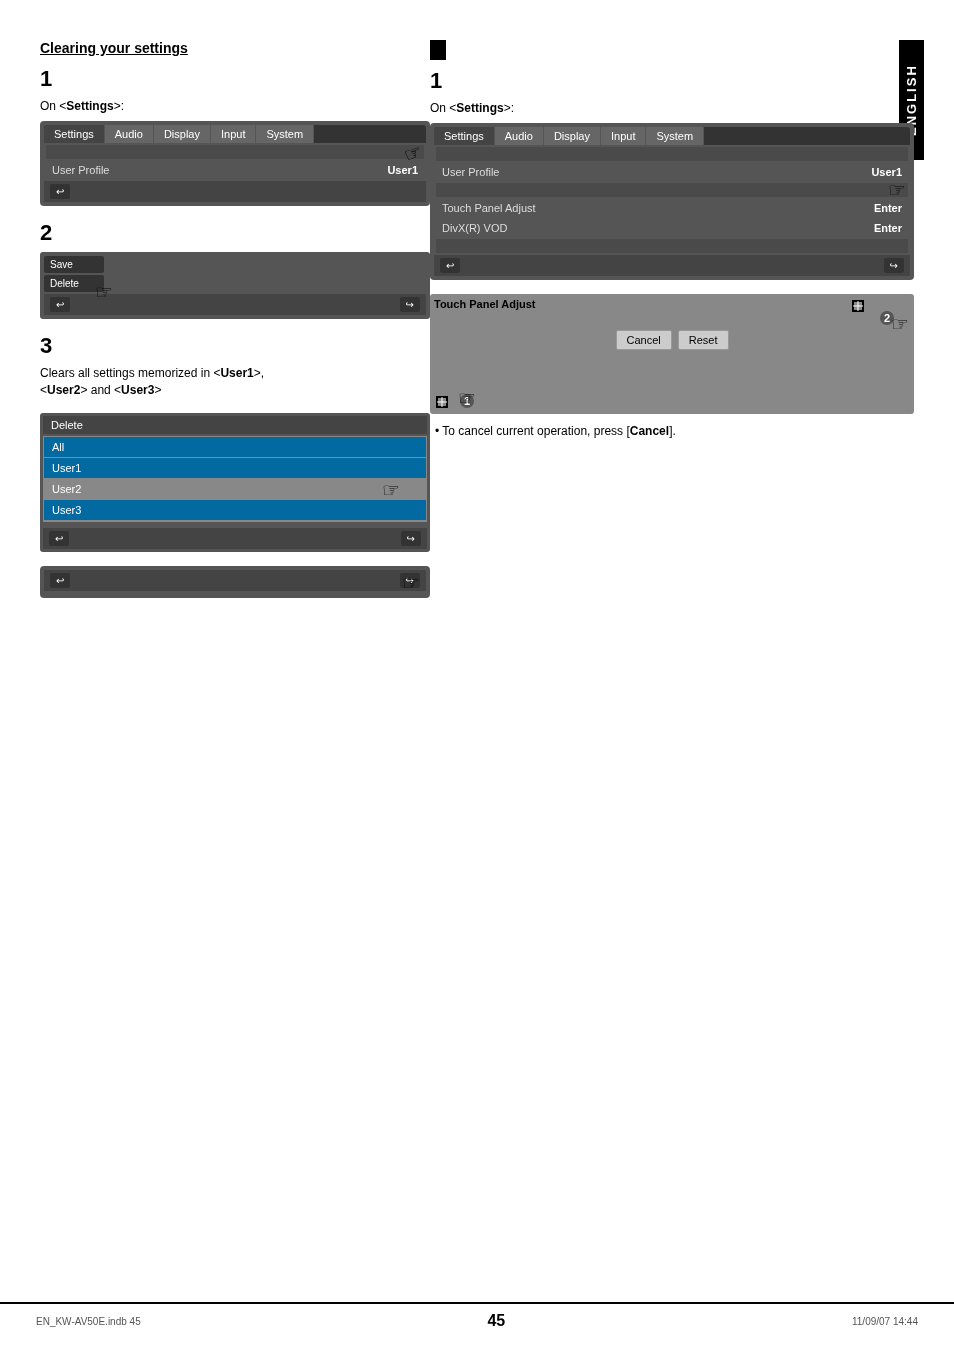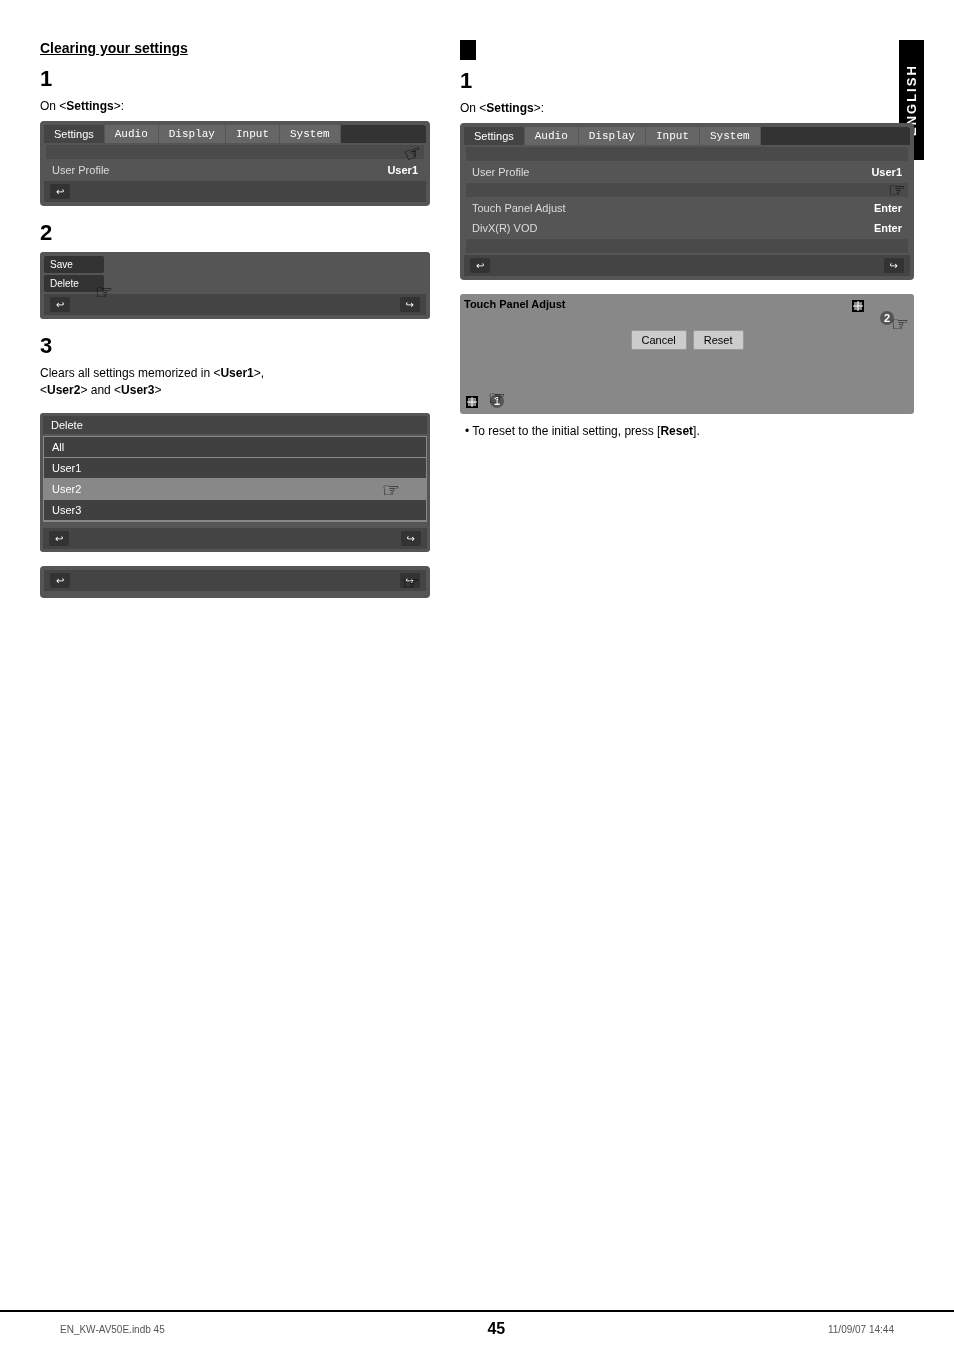--- a/index.html
+++ b/index.html
@@ -29,21 +29,20 @@
       border-color: #999;
     }
     .corner-tl { top: 10px; left: 10px; border-top: 1px solid #999; border-left: 1px solid #999; }
     .corner-tr { top: 10px; right: 10px; border-top: 1px solid #999; border-right: 1px solid #999; }
     .corner-bl { bottom: 10px; left: 10px; border-bottom: 1px solid #999; border-left: 1px solid #999; }
     .corner-br { bottom: 10px; right: 10px; border-bottom: 1px solid #999; border-right: 1px solid #999; }
 
     
     .content-area {
       display: flex;
-      gap: 30px;
       padding-top: 10px;
     }
 
     .left-col {
       width: 390px;
       flex-shrink: 0;
     }
 
     .right-col {
       flex: 1;
@@ -125,21 +124,20 @@
     .ui-tab {
       padding: 3px 10px;
       font-size: 11px;
       color: #fff;
       background: #444;
       border-right: 1px solid #555;
     }
 
     .ui-tab.active {
       background: #666;
-      font-family: Liberation Mono, monospace;
     }
 
     .ui-row {
       display: flex;
       background: #555;
       margin: 2px;
       padding: 3px 6px;
       font-size: 11px;
       color: #fff;
     }
@@ -196,21 +194,21 @@
 
     .delete-list {
       background: #666;
       border: 1px solid #888;
     }
 
     .delete-list-item {
       padding: 4px 8px;
       font-size: 11px;
       color: #fff;
-      background: #404040;
+      background: #0369a1;
       border-bottom: 1px solid #888;
     }
 
     .delete-list-item.selected {
       background: #888;
     }
 
     
     .savedelete-screen {
       background: #555;
@@ -288,27 +286,27 @@
       line-height: 1.6;
     }
 
     .bullet-list li::before {
       content: "• ";
     }
 
     
     .page-footer {
       position: absolute;
-      bottom: 16px;
+      bottom: 24px;
       left: 0;
       right: 0;
       display: flex;
       justify-content: space-between;
       align-items: center;
-      padding: 0 60px;
+      padding: 0 36px;
       border-top: 2px solid #000;
       padding-top: 8px;
       gap: 32px;
     }
 
     .footer-left {
       font-size: 10px;
       color: #555;
     }
 
@@ -531,21 +529,21 @@
               <line x1="1" y1="16" x2="11" y2="16" stroke="#fff" stroke-width="1"></line>
             </svg>
             <span style="font-size:11px; font-weight:bold; background:#555; color:#fff; border-radius:50%; width:14px; height:14px; display:inline-flex; align-items:center; justify-content:center; margin-left:2px;">1</span>
           </div>
 
           <div style="position:absolute; bottom:4px; left:28px; font-size:20px;">☞</div>
         </div>
 
         <ul class="bullet-list">
           <li>
-            To reset to the initial setting, press [<strong>Reset</strong>].
+            To cancel current operation, press [<strong>Cancel</strong>].
           </li>
         </ul>
       </div>
     </div>
 
   </div>
 
   <div class="page-footer">
     <span class="footer-left">EN_KW-AV50E.indb   45</span>
     <span class="footer-center">45</span>

